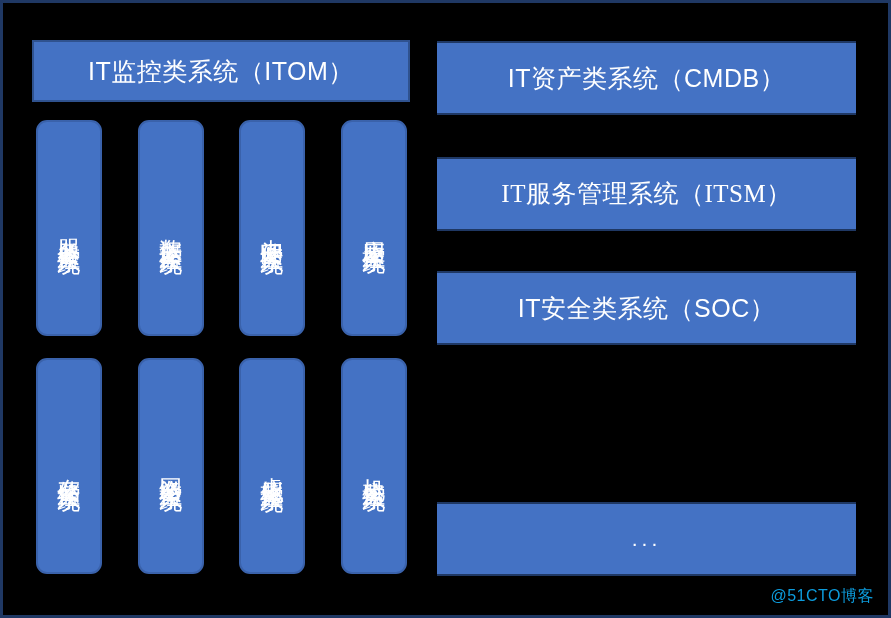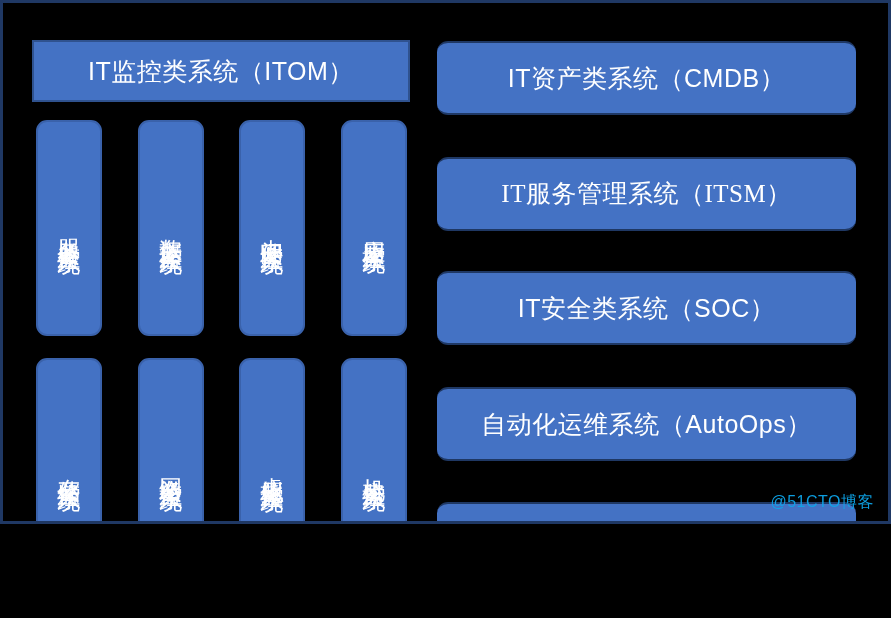--- a/index.html
+++ b/index.html
@@ -6,21 +6,21 @@
     margin: 0;
     padding: 0;
     background: #000000;
   }
   body {
     font-family: "Liberation Sans", "DejaVu Sans", sans-serif;
   }
   #canvas {
     position: relative;
     width: 891px;
-    height: 524px;
+    height: 618px;
     background: #000000;
     box-sizing: border-box;
     border: 3px solid #1f3864;
     overflow: hidden;
   }
 
   
   .box {
     position: absolute;
     background: #4472c4;
@@ -45,21 +45,20 @@
   }
 
   
   .bar {
     left: 434px;
     width: 419px;
     height: 74px;
     border-top: 2px solid #1f3864;
     border-bottom: 2px solid #1f3864;
     font-size: 25px;
-    border-radius: 11px;
   }
   .bar-1 { top: 38px; }
   .bar-2 { top: 154px; font-family: Liberation Serif, serif; }
   .bar-3 { top: 268px; }
   .bar-4 { top: 384px; }
   .bar-5 { top: 499px; }
 
   .bar-ellipsis {
     font-size: 21px;
     letter-spacing: 4px;
@@ -108,18 +107,17 @@
   <div class="box vbox vrow-1 vcol-4">应用监控系统</div>
 
   <div class="box vbox vrow-2 vcol-1">存储监控系统</div>
   <div class="box vbox vrow-2 vcol-2">网络监控系统</div>
   <div class="box vbox vrow-2 vcol-3">虚拟化监控系统</div>
   <div class="box vbox vrow-2 vcol-4">机房监控系统</div>
 
   <div class="box bar bar-1">IT资产类系统（CMDB）</div>
   <div class="box bar bar-2">IT服务管理系统（ITSM）</div>
   <div class="box bar bar-3">IT安全类系统（SOC）</div>
-  <div class="box bar bar-4">自动化运维系统（AutoOps）</div>
   <div class="box bar bar-5 bar-ellipsis">...</div>
 
   <div class="watermark">@51CTO博客</div>
 
 </div>
 
 </body></html>

